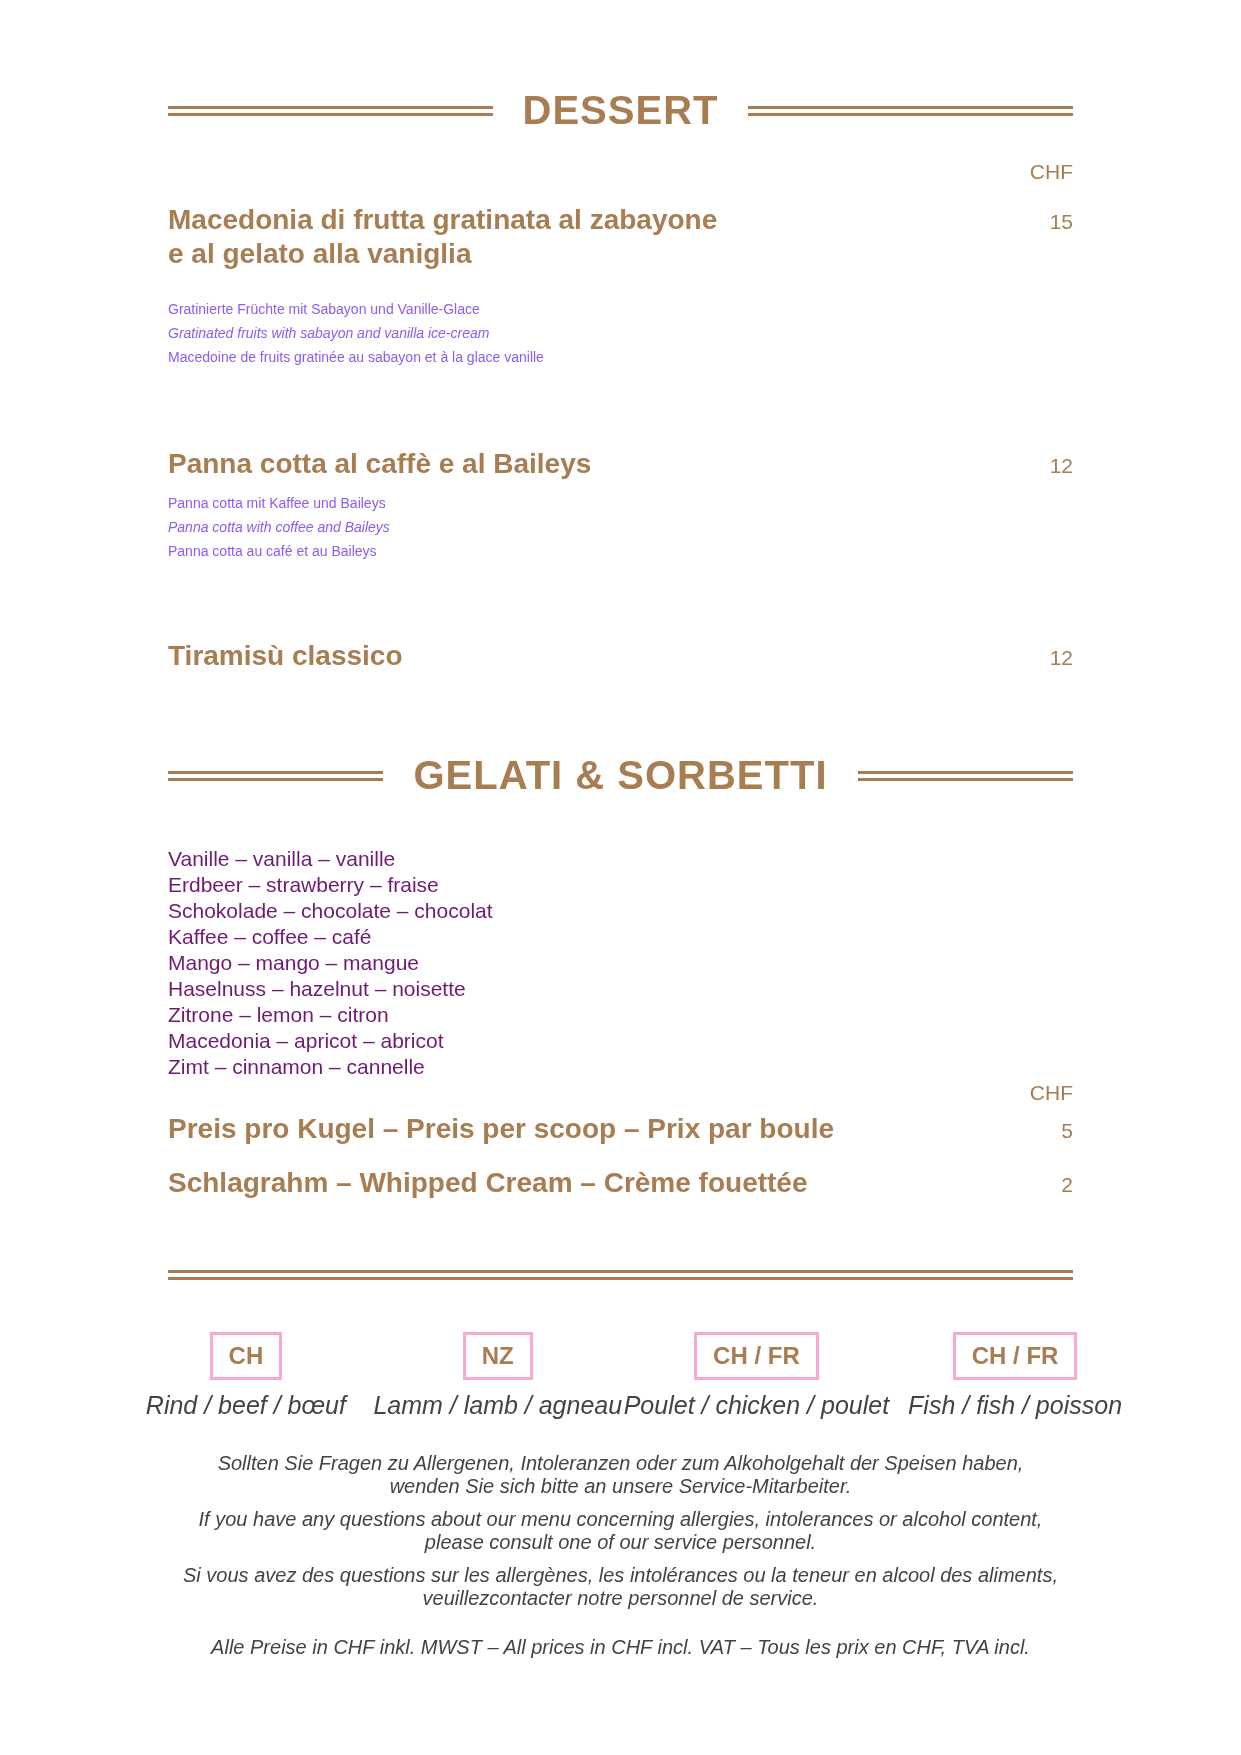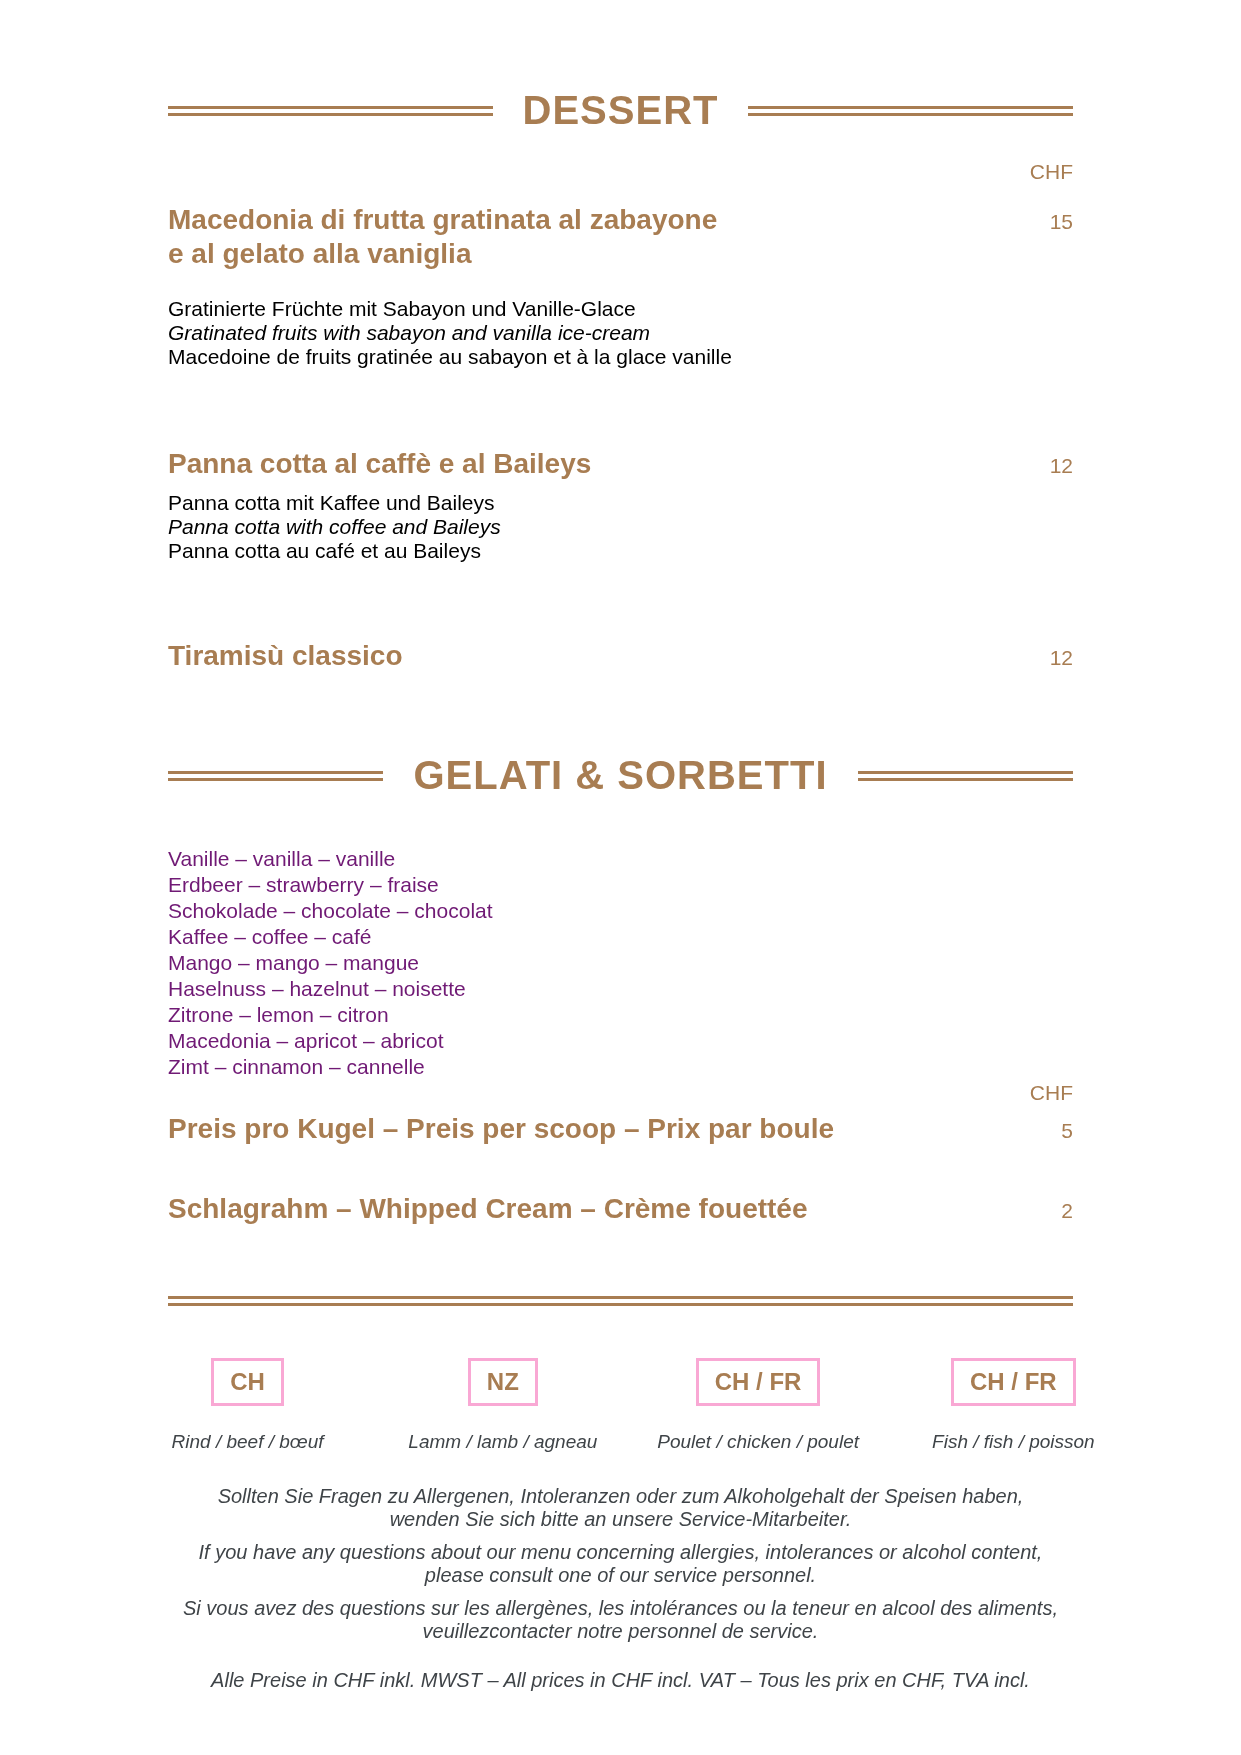--- a/index.html
+++ b/index.html
@@ -55,36 +55,36 @@
     color: #A87D52;
   }
   .item-price {
     font-size: 21px;
     line-height: 34px;
     color: #A87D52;
     text-align: right;
     flex: 0 0 auto;
   }
 
-  .desc { font-size: 21px; line-height: 24px; color: #000000; }
+  .desc { font-size: 14px; line-height: 24px; color: #8b5cf6; }
   .desc .italic { font-style: italic; }
 
   .m-item1 { margin-top: 20px; }
   .m-desc1 { margin-top: 26px; }
   .m-item2 { margin-top: 78px; }
   .m-desc2 { margin-top: 8px; }
   .m-item3 { margin-top: 76px; }
   .m-gelati { margin-top: 78px; }
 
   .flavors { margin-top: 48px; }
   .flavor-line { font-size: 21px; line-height: 26px; color: #701a75; }
 
   .chf-row.second { margin-top: 2px; }
   .m-scoop { margin-top: 8px; }
-  .m-cream { margin-top: 44px; }
+  .m-cream { margin-top: 18px; }
 
   .separator { margin-top: 68px; }
 
   .origins {
     margin: 52px 100px 0 120px;
     display: grid;
     grid-template-columns: repeat(4, 1fr);
     justify-items: center;
     text-align: center;
   }
@@ -92,22 +92,22 @@
     display: inline-block;
     border: 3px solid #f9a8d4;
     color: #A87D52;
     font-size: 24px;
     font-weight: bold;
     line-height: 34px;
     padding: 4px 16px;
     white-space: nowrap;
   }
   .origin-label {
-    margin-top: 25px;
-    font-size: 19px;
+    margin-top: 11px;
+    font-size: 25px;
     font-style: italic;
     color: #3F4448;
     white-space: nowrap;
   }
 
   .notes { margin-top: 32px; }
   .note {
     text-align: center;
     font-style: italic;
     font-size: 20px;

